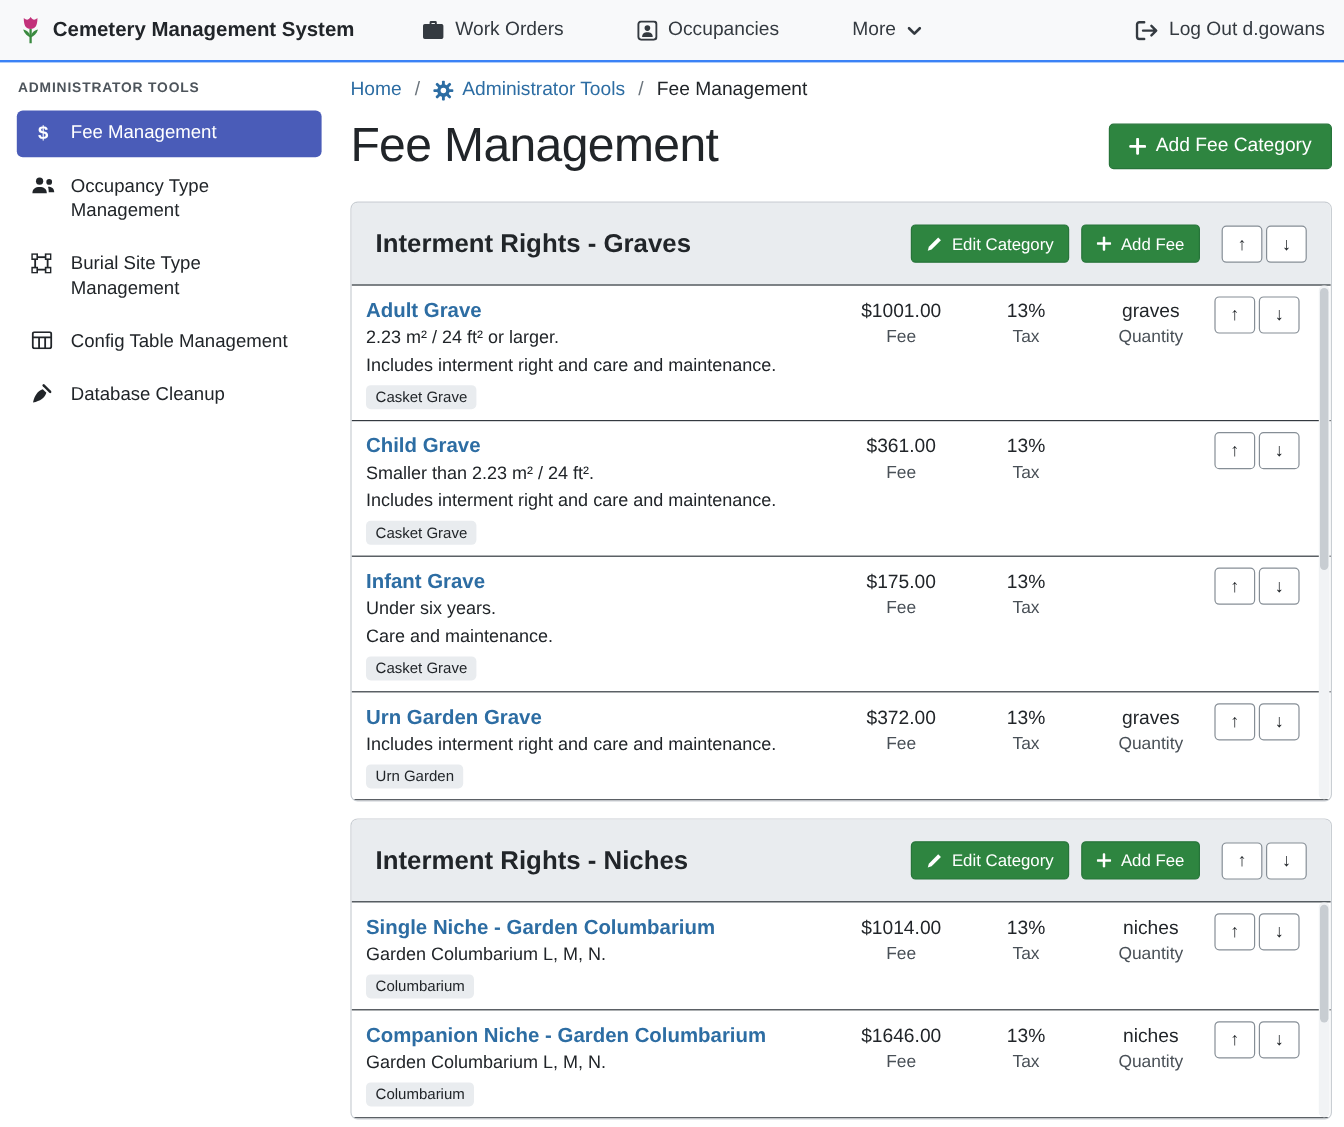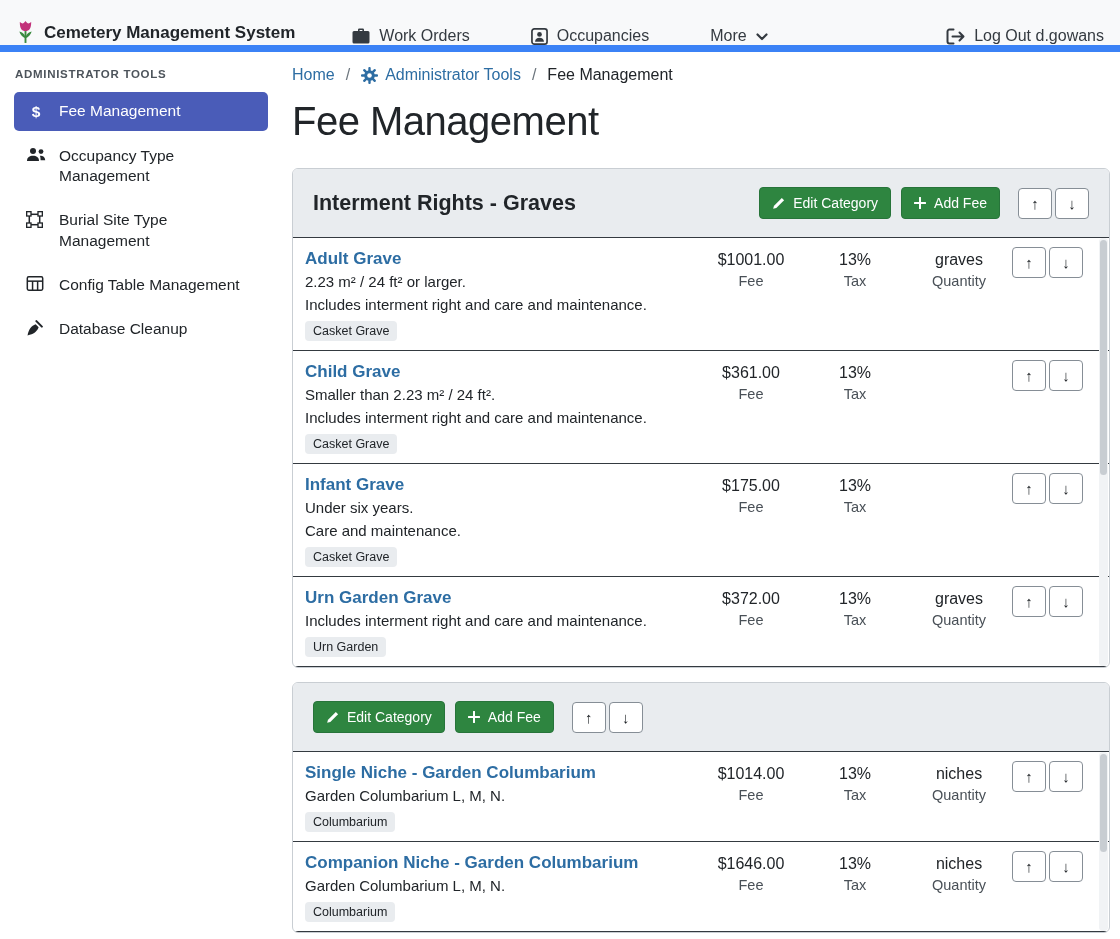--- a/index.html
+++ b/index.html
@@ -2,21 +2,21 @@
 <html><head>
 <meta charset="utf-8">
 <style>
   * { margin:0; padding:0; box-sizing:border-box; }
   html,body { width:1120px; height:939px; overflow:hidden; }
   body { font-family:"Liberation Sans", sans-serif; background:#fff; color:#212529; }
   button { font-family:inherit; cursor:pointer; }
   a { cursor:pointer; text-decoration:none; }
 
   
-  .navbar { height:52px; background:#f8f9fa; border-bottom:7px solid #3b82f6; display:flex; align-items:flex-end; padding:0 16px; }
+  .navbar { height:52px; background:#f8f9fa; border-bottom:2px solid #3b82f6; display:flex; align-items:center; padding:0 16px; }
   .brand { display:flex; align-items:center; gap:9px; font-weight:700; font-size:17px; color:#212529; }
   .nav-links { display:flex; align-items:center; gap:40px; margin-left:36px; }
   .nav-link { display:flex; align-items:center; gap:9px; font-size:16px; color:#343a40;padding-left:21px; }
   .logout { margin-left:auto; display:flex; align-items:center; gap:9px; font-size:16px; color:#343a40; }
   .chevron { margin-top:2px; }
 
   
   .layout { display:flex; height:887px; }
   .sidebar { width:280px; flex:0 0 280px; padding:16px 12px 0 14px; }
   .sidebar-heading { font-size:11.5px; font-weight:700; letter-spacing:.7px; color:#4d545b; text-transform:uppercase; padding:0 0 12px 1px; }
@@ -198,20 +198,28 @@
           </svg>
         </span>
         <span>Administrator Tools</span>
       </a>
       <span class="crumb-sep">/</span>
       <span class="crumb-current">Fee Management</span>
     </nav>
 
     <div class="page-header">
       <h1 class="page-title">Fee Management</h1>
+      <button class="btn-green btn-lg">
+        <span>
+          <svg class="icon-svg" width="14" height="14" viewBox="0 0 14 14">
+              <path d="M7 1 V13 M1 7 H13" stroke="#fff" stroke-width="2.4" stroke-linecap="round"></path>
+            </svg>
+        </span>
+        <span>Add Fee Category</span>
+      </button>
     </div>
 
     <section class="card">
       <div class="card-header">
         <h2 class="card-title">Interment Rights - Graves</h2>
         <button class="btn-green btn-sm">
           <span>
             <svg class="icon-svg" width="13" height="13" viewBox="0 0 16 16">
                 <path d="M12.1 1.1 L14.9 3.9 L5.3 13.5 L1.4 14.6 L2.5 10.7 Z" fill="#fff"></path>
               </svg>
@@ -328,20 +336,21 @@
         </div>
 
         <div class="scrollbar">
             <div class="scroll-thumb"></div>
           </div>
       </div>
     </section>
 
     <section class="card">
       <div class="card-header">
+        <h2 class="card-title">Interment Rights - Niches</h2>
         <button class="btn-green btn-sm">
           <span>
             <svg class="icon-svg" width="13" height="13" viewBox="0 0 16 16">
                 <path d="M12.1 1.1 L14.9 3.9 L5.3 13.5 L1.4 14.6 L2.5 10.7 Z" fill="#fff"></path>
               </svg>
           </span>
           <span>Edit Category</span>
         </button>
         <button class="btn-green btn-sm">
           <span>

